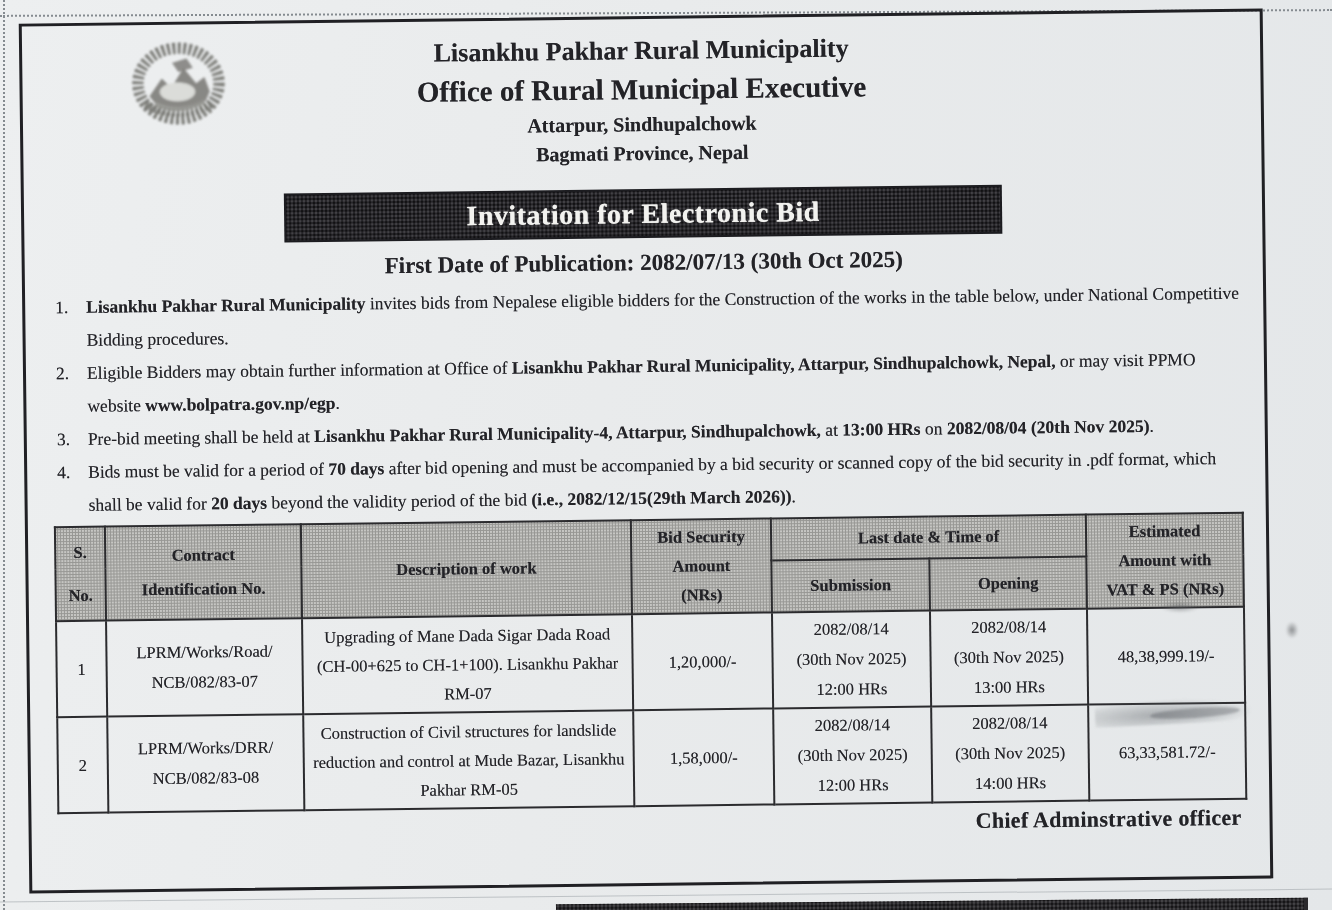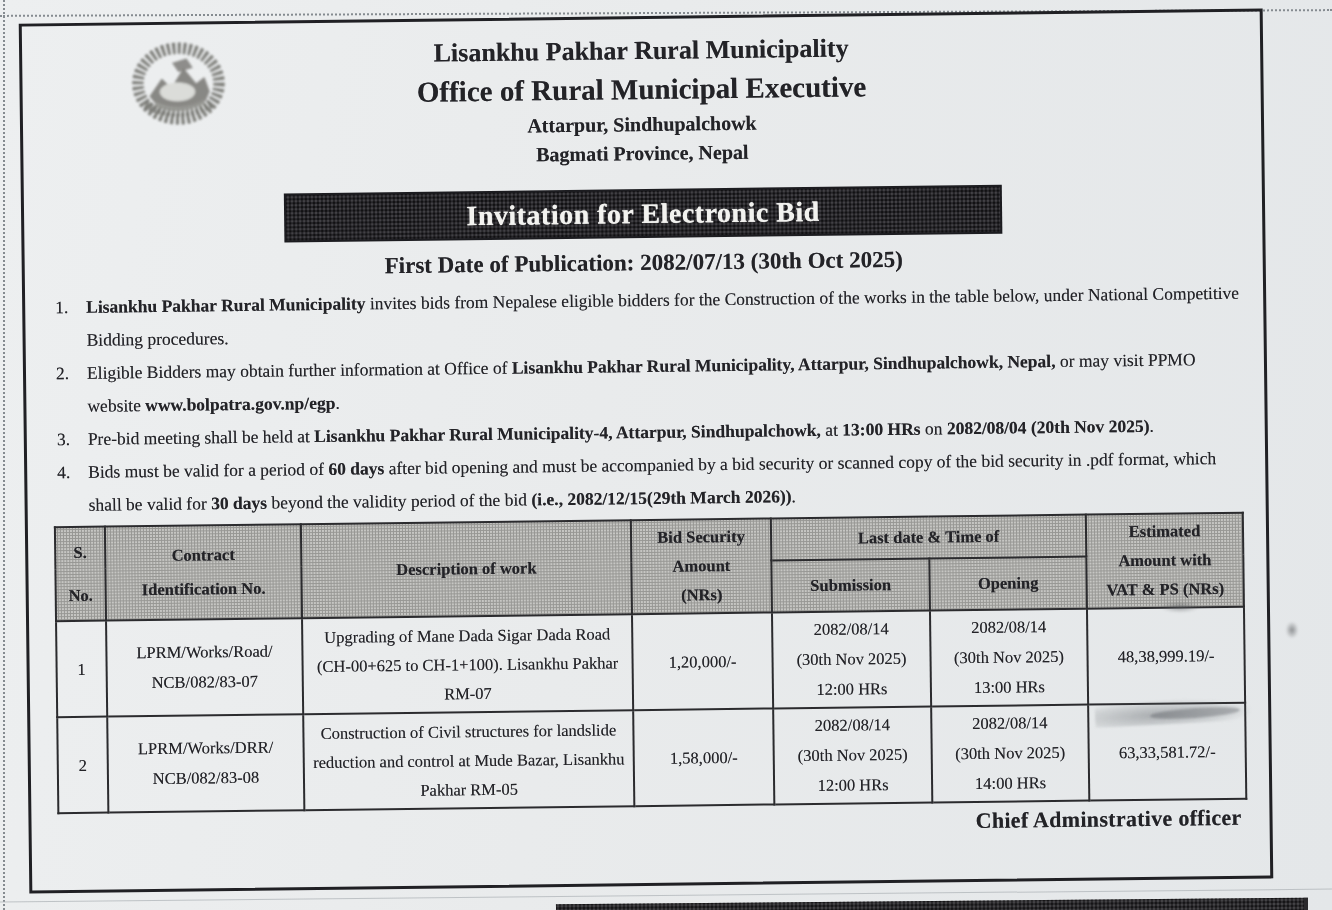--- a/index.html
+++ b/index.html
@@ -136,21 +136,21 @@
       <li>
         <span class="num">2.</span>
         <span>Eligible Bidders may obtain further information at Office of </span><b>Lisankhu Pakhar Rural Municipality, Attarpur, Sindhupalchowk, Nepal,</b><span> or may visit PPMO website </span><b>www.bolpatra.gov.np/egp</b><span>.</span>
       </li>
       <li>
         <span class="num">3.</span>
         <span>Pre-bid meeting shall be held at </span><b>Lisankhu Pakhar Rural Municipality-4, Attarpur, Sindhupalchowk,</b><span> at </span><b>13:00 HRs</b><span> on </span><b>2082/08/04 (20th Nov 2025)</b><span>.</span>
       </li>
       <li>
         <span class="num">4.</span>
-        <span>Bids must be valid for a period of </span><b>60 days</b><span> after bid opening and must be accompanied by a bid security or scanned copy of the bid security in .pdf format, which shall be valid for </span><b>30 days</b><span> beyond the validity period of the bid </span><b>(i.e., 2082/12/15(29th March 2026))</b><span>.</span>
+        <span>Bids must be valid for a period of </span><b>70 days</b><span> after bid opening and must be accompanied by a bid security or scanned copy of the bid security in .pdf format, which shall be valid for </span><b>20 days</b><span> beyond the validity period of the bid </span><b>(i.e., 2082/12/15(29th March 2026))</b><span>.</span>
       </li>
     </ol>
 
     <table class="bid">
       <colgroup>
         <col style="width:50px">
           <col style="width:196px">
           <col style="width:330px">
           <col style="width:140px">
         <col style="width:158px">

